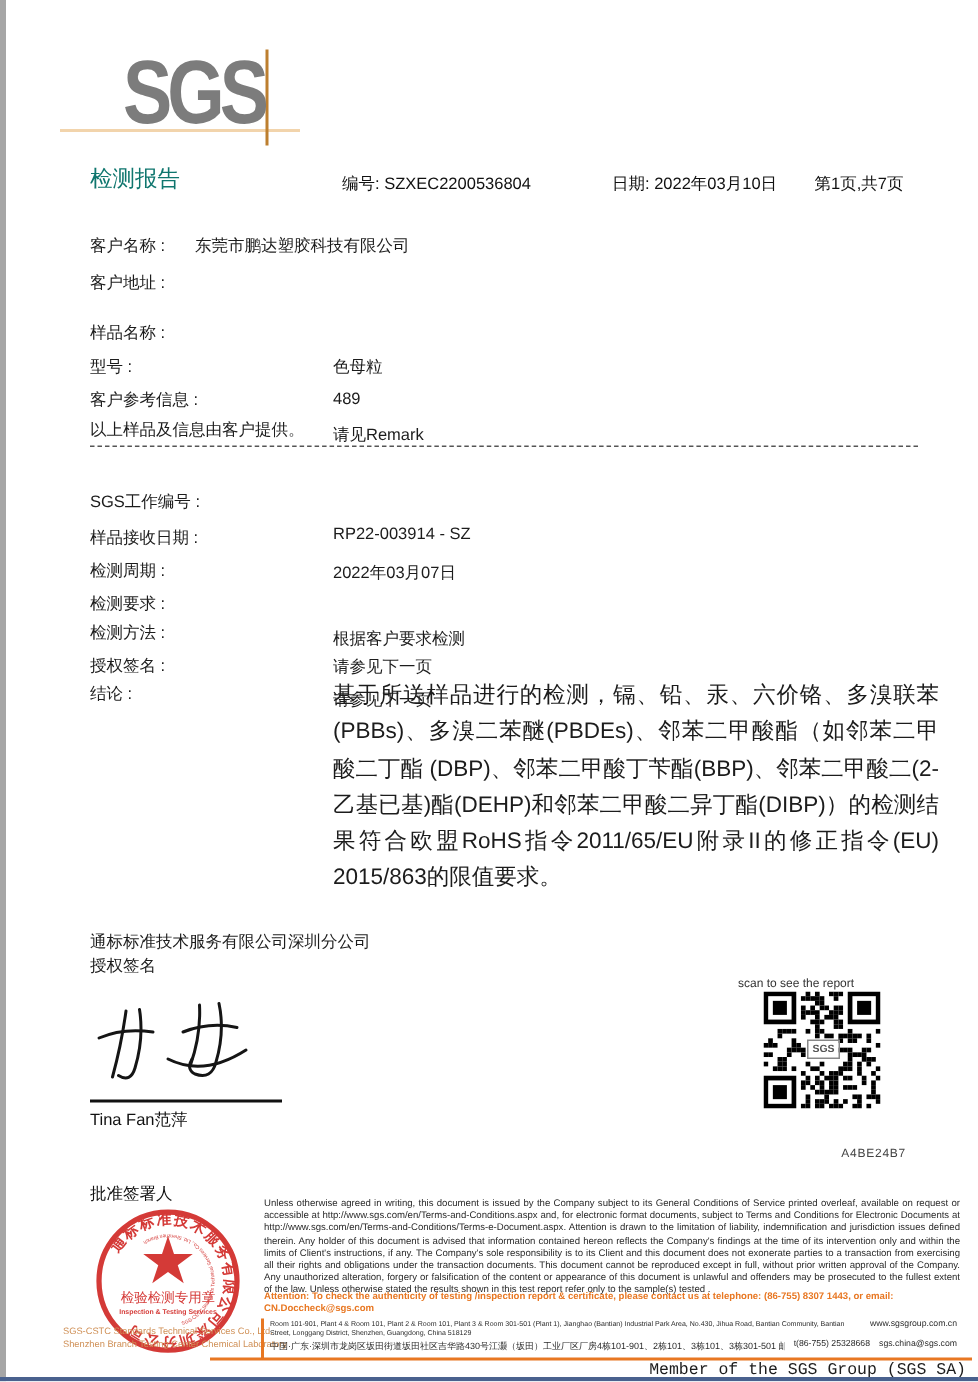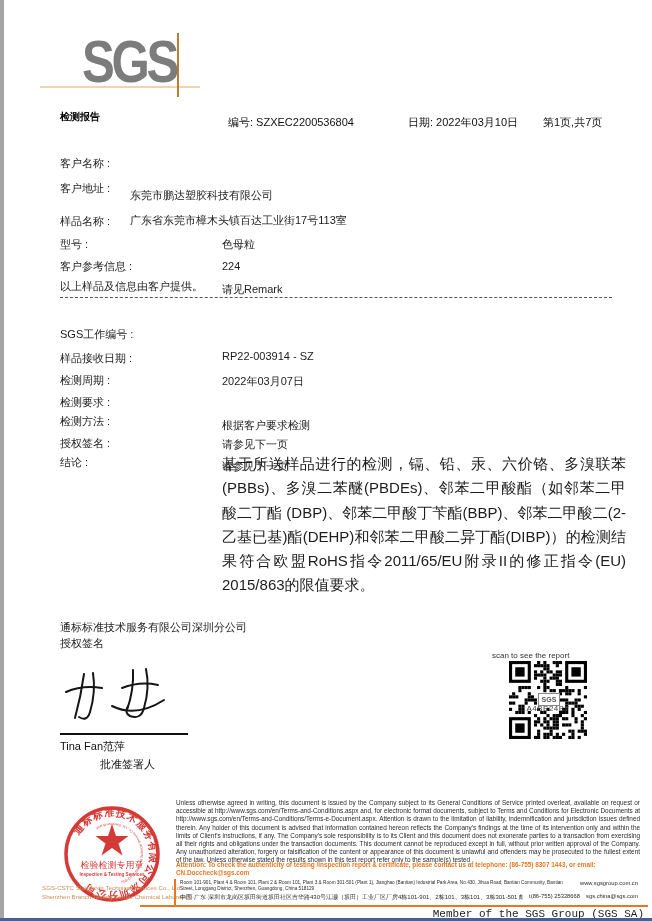--- a/index.html
+++ b/index.html
@@ -13,52 +13,52 @@
 
   
   .logo-h{position:absolute;left:40px;top:86px;width:160px;height:2px;background:#f2d4ac;}
   .logo-v{position:absolute;left:177px;top:33px;width:2px;height:64px;background:#bd7f2f;}
   .logo-text{
     position:absolute;left:82px;top:34px;font-size:60px;line-height:56px;font-weight:900;
     color:#7c7c7c;letter-spacing:-4px;transform:scaleX(.82);transform-origin:left top;
   }
 
   
-  .title{position:absolute;left:60px;top:110px;font-size:10px;font-weight:bold;color:#000000;}
+  .title{position:absolute;left:60px;top:110px;font-size:15px;font-weight:normal;color:#0f766e;}
   .hinfo{position:absolute;top:115px;font-size:11px;color:#111;}
   .h-no{left:228px;} .h-date{left:408px;} .h-page{left:543px;}
 
   .lbl{position:absolute;left:60px;font-size:11px;color:#1c1c1c;white-space:nowrap;}
   .val{position:absolute;font-size:11px;color:#1c1c1c;white-space:nowrap;}
-  .v130{left:130px;margin-top:32px;} .v222{left:222px;margin-top:23px;}
+  .v130{left:130px;} .v222{left:222px;margin-top:23px;}
 
   .dash-sep{position:absolute;left:60px;top:297px;width:552px;border-top:1px dashed #555;}
 
   .conclusion{
     position:absolute;left:222px;top:452px;width:404px;font-size:15px;line-height:1.62;
     color:#1c1c1c;text-align:justify;
   }
 
   
   .sig-company{position:absolute;left:60px;top:620px;font-size:11px;color:#1c1c1c;}
   .sig-auth{position:absolute;left:60px;top:636px;font-size:11px;color:#1c1c1c;}
   .sig-svg{position:absolute;left:60px;top:662px;}
   .sig-line{position:absolute;left:60px;top:733px;width:128px;height:2px;background:#111;}
   .sig-name{position:absolute;left:60px;top:739px;font-size:11px;color:#111;}
-  .sig-role{position:absolute;left:60px;top:757px;font-size:11px;color:#111;margin-left:40px;}
+  .sig-role{position:absolute;left:60px;top:788px;font-size:11px;color:#111;}
 
   
   .qr-caption{position:absolute;left:492px;top:651px;width:112px;text-align:left;font-size:8px;color:#333;}
   .qr-box{position:absolute;left:509px;top:661px;width:78px;height:78px;}
   .qr-center-label{
     position:absolute;left:30px;top:33px;width:20px;height:11px;background:#fff;
     font-size:7px;font-weight:bold;color:#555;text-align:center;line-height:11px;
     outline:1px solid #888;
   }
-  .qr-code-text{position:absolute;left:492px;top:704px;width:112px;text-align:center;font-size:8px;color:#444;letter-spacing:.5px;}
+  .qr-code-text{position:absolute;left:492px;top:764px;width:112px;text-align:right;font-size:8px;color:#444;letter-spacing:.5px;}
 
   
   .stamp{position:absolute;left:62px;top:804px;width:100px;height:100px;opacity:.88;}
   .footer-co{position:absolute;left:42px;font-size:6.2px;color:#cf8f55;white-space:nowrap;}
   .fc1{top:884px;} .fc2{top:893px;}
   .disclaimer{
     position:absolute;left:176px;top:799px;width:464px;font-size:6.4px;line-height:1.28;
     color:#2b2b2b;text-align:justify;
   }
   .attention{
@@ -87,26 +87,25 @@
   <div class="logo-text">SGS</div>
 
   <div class="title">检测报告</div>
   <div class="hinfo h-no">编号: SZXEC2200536804</div>
   <div class="hinfo h-date">日期: 2022年03月10日</div>
   <div class="hinfo h-page">第1页,共7页</div>
 
   <div class="lbl" style="top:156px">客户名称 :</div>
   <div class="val v130" style="top:156px">东莞市鹏达塑胶科技有限公司</div>
   <div class="lbl" style="top:181px">客户地址 :</div>
-  <div class="val v130" style="top:181px">广东省东莞市樟木头镇百达工业街17号113室</div>
 
   <div class="lbl" style="top:214px">样品名称 :</div>
   <div class="val v222" style="top:214px">色母粒</div>
   <div class="lbl" style="top:237px">型号 :</div>
-  <div class="val v222" style="top:237px">224</div>
+  <div class="val v222" style="top:237px">489</div>
   <div class="lbl" style="top:259px">客户参考信息 :</div>
   <div class="val v222" style="top:259px">请见Remark</div>
   <div class="lbl" style="top:279px">以上样品及信息由客户提供。</div>
 
   <div class="dash-sep"></div>
 
   <div class="lbl" style="top:327px">SGS工作编号 :</div>
   <div class="val v222" style="top:327px">RP22-003914 - SZ</div>
   <div class="lbl" style="top:351px">样品接收日期 :</div>
   <div class="val v222" style="top:351px">2022年03月07日</div>

